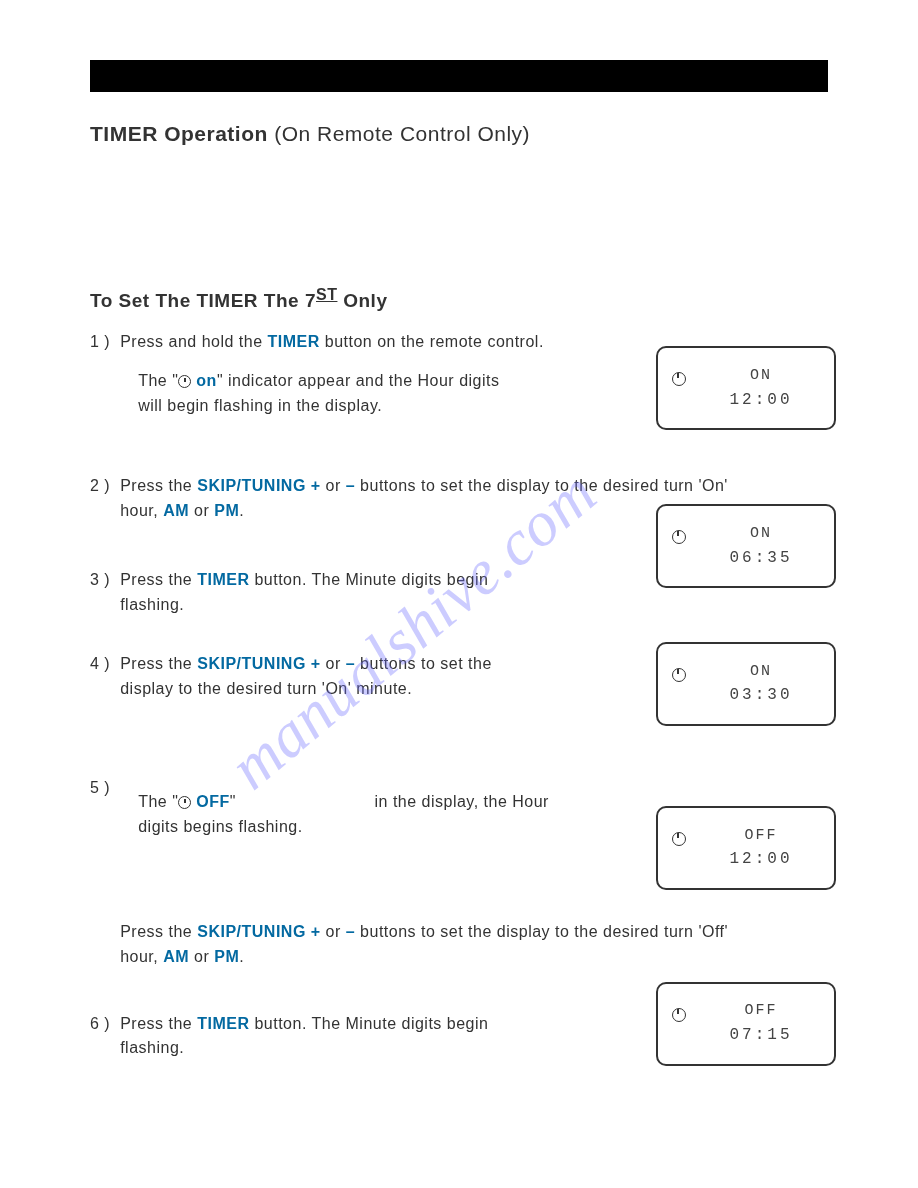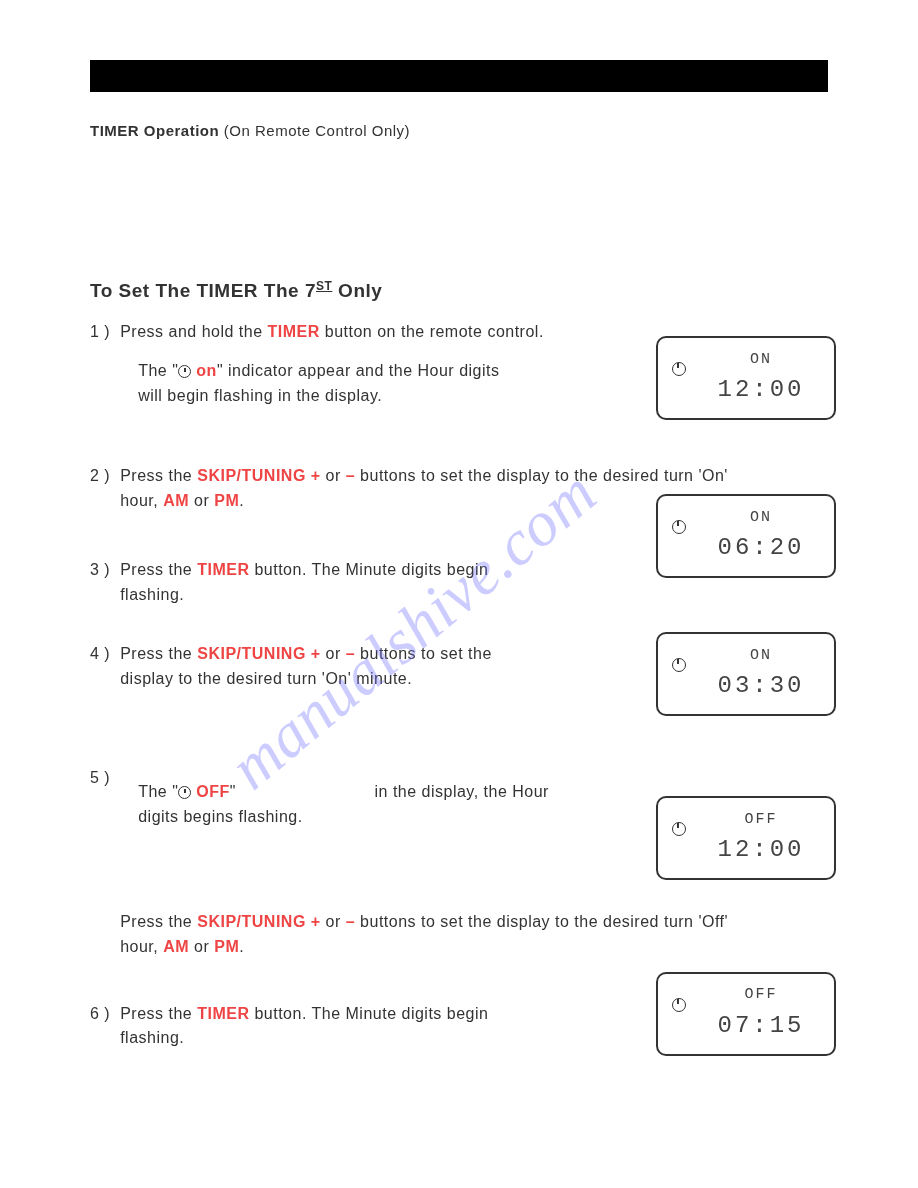--- a/index.html
+++ b/index.html
@@ -12,30 +12,30 @@
     position: relative;
     padding: 60px 90px 60px 90px;
     letter-spacing: 0.5px;
   }
   .black-bar {
     height: 32px;
     background: #000;
     margin-bottom: 30px;
   }
   .title-row {
-    font-size: 15px;
+    font-size: 21px;
     margin-bottom: 140px;
   }
   .title-row .bold { font-weight: bold; }
   .section-h {
     font-size: 19px;
     font-weight: bold;
     margin-bottom: 18px;
   }
-  .section-h sup { font-size: 12px; vertical-align: super; text-decoration: underline; }
+  .section-h sup { font-size: 16px; vertical-align: super; text-decoration: underline; }
   .steps { font-size: 16px; line-height: 1.55; }
   .step {
     display: flex;
     gap: 10px;
     margin-bottom: 34px;
     position: relative;
   }
   .step-num { white-space: nowrap; }
   .step-body { flex: 1; }
   .step-body .sub { margin-top: 14px; padding-left: 18px; }
@@ -68,40 +68,40 @@
   .lcd::after {
     content: '';
     position: absolute;
     left: 19px;
     top: 25px;
     width: 1.5px;
     height: 5px;
     background: #333;
   }
   .lcd .l1 { font-size: 15px; color: #444; letter-spacing: 2px; }
-  .lcd .l2 { font-size: 24px; color: #444; letter-spacing: 3px; }
+  .lcd .l2 { font-size: 16px; color: #444; letter-spacing: 3px; }
   .clock-icon {
     display: inline-block;
     width: 13px;
     height: 13px;
     border: 1.5px solid #333;
     border-radius: 50%;
     position: relative;
     vertical-align: -2px;
   }
   .clock-icon::after {
     content: '';
     position: absolute;
     left: 5px;
     top: 2px;
     width: 1.5px;
     height: 4px;
     background: #333;
   }
-  b { font-weight: bold; color: #ef4444; }
+  b { font-weight: bold; color: #0369a1; }
   .watermark {
     position: absolute;
     left: 45%; top: 53%;
     transform: translate(-50%,-50%) rotate(-40deg);
     font-size: 64px;
     color: rgba(110,110,255,0.35);
     font-family: 'Times New Roman', serif;
     font-style: italic;
     pointer-events: none;
     white-space: nowrap;
@@ -135,21 +135,21 @@
     </div>
   </div>
 
   <div class="step" style="min-height:60px;">
     <div class="step-num">2 )</div>
     <div class="step-body">
       <div style="max-width:610px;">Press the <b>SKIP/TUNING +</b> or <b>–</b> buttons to set the display to the desired turn 'On' hour, <b>AM</b> or <b>PM</b>.</div>
     </div>
     <div class="lcd" style="top:30px;">
       <div class="l1">ON</div>
-      <div class="l2">06:20</div>
+      <div class="l2">06:35</div>
     </div>
   </div>
 
   <div class="step">
     <div class="step-num">3 )</div>
     <div class="step-body">
       <div style="max-width:380px;">Press the <b>TIMER</b> button. The Minute digits begin flashing.</div>
     </div>
   </div>
 

